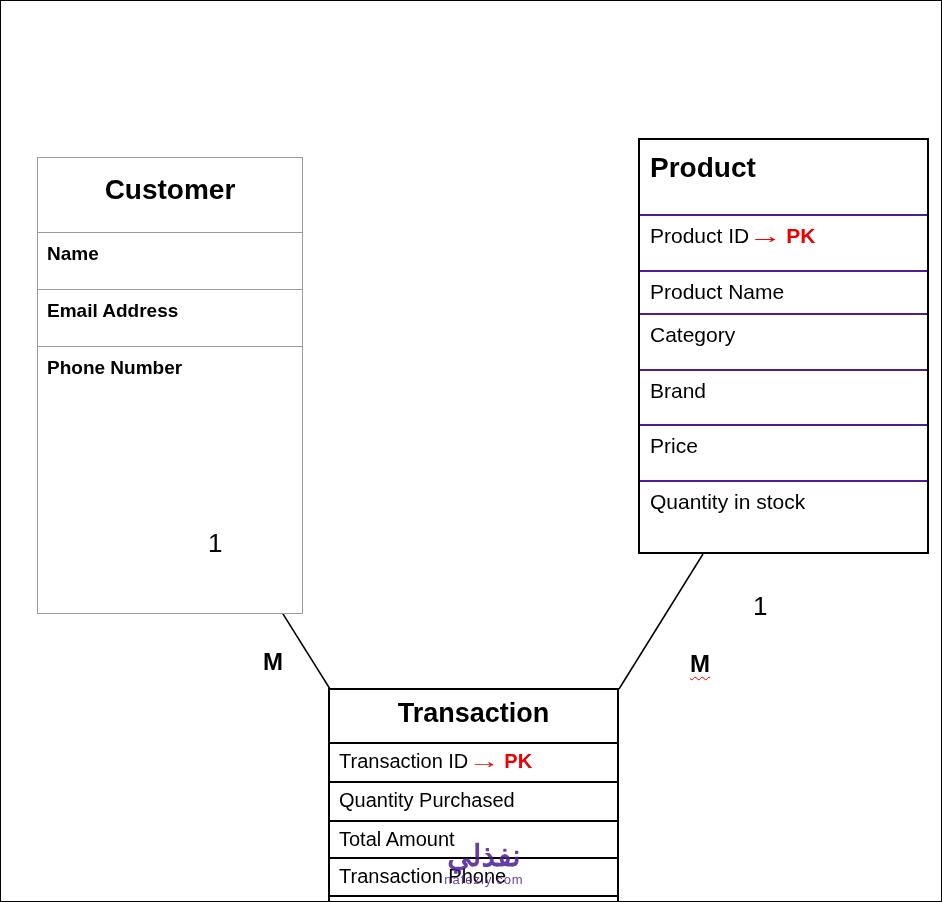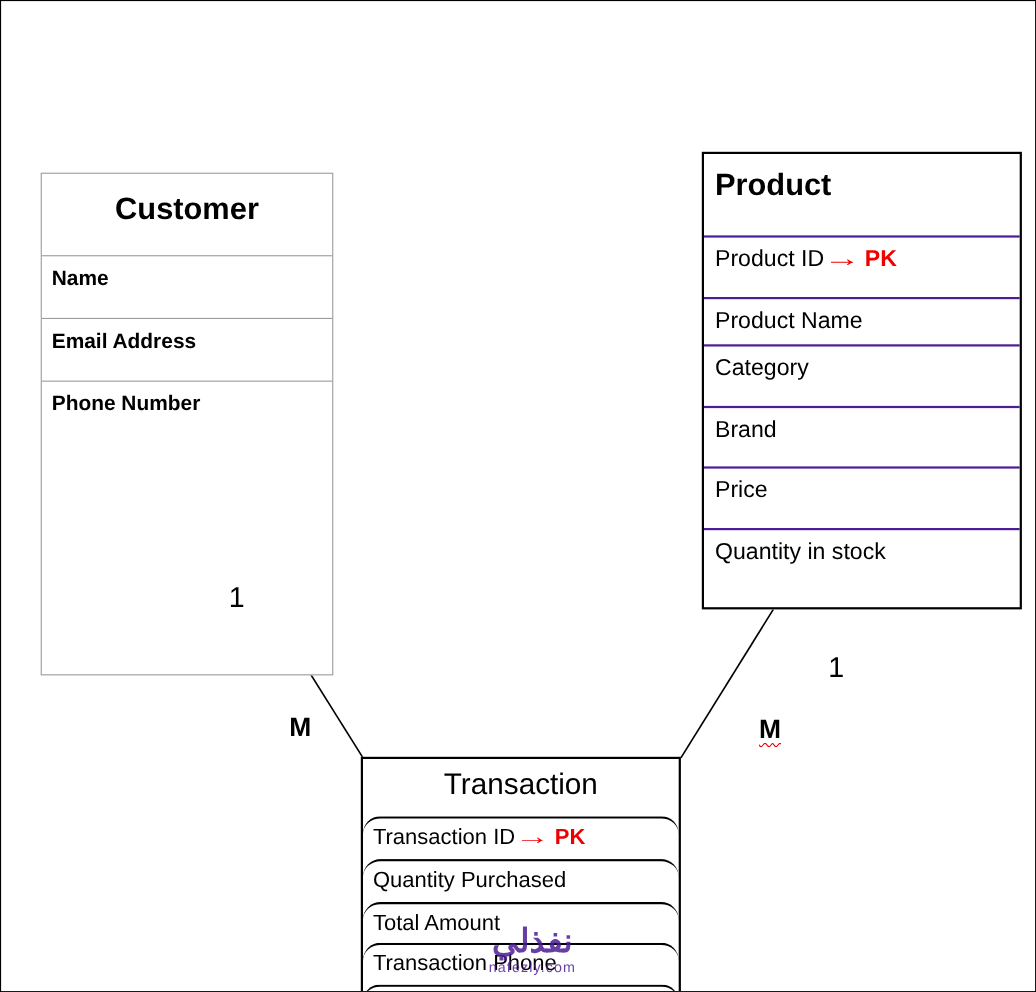--- a/index.html
+++ b/index.html
@@ -46,27 +46,26 @@
   }
   .entity.product .row {
     border-top: 2px solid #4c1d95;
     font-size: 21px; font-weight: normal;
     padding: 8px 0 0 10px;
   }
 
   
   .entity.transaction { left: 327px; top: 687px; width: 291px; height: 240px; border: 2px solid #000; }
   .entity.transaction .entity-title {
-    height: 53px; font-size: 27px; font-weight: normal; text-align: center; padding-top: 8px;
+    height: 53px; font-size: 27px; font-weight: bold; text-align: center; padding-top: 8px;
   }
   .entity.transaction .row {
     border-top: 2px solid #000;
     font-size: 20px; font-weight: normal;
     padding: 6px 0 0 9px;
-    border-radius: 16px;
   }
 
   .pk-arrow {
     color: #ee0000;
     font-weight: bold;
     display: inline-block;
     transform: scaleX(1.6);
     margin: 0 10px 0 6px;
   }
   .entity.customer .pk-arrow { margin: 0 8px 0 1px; }

